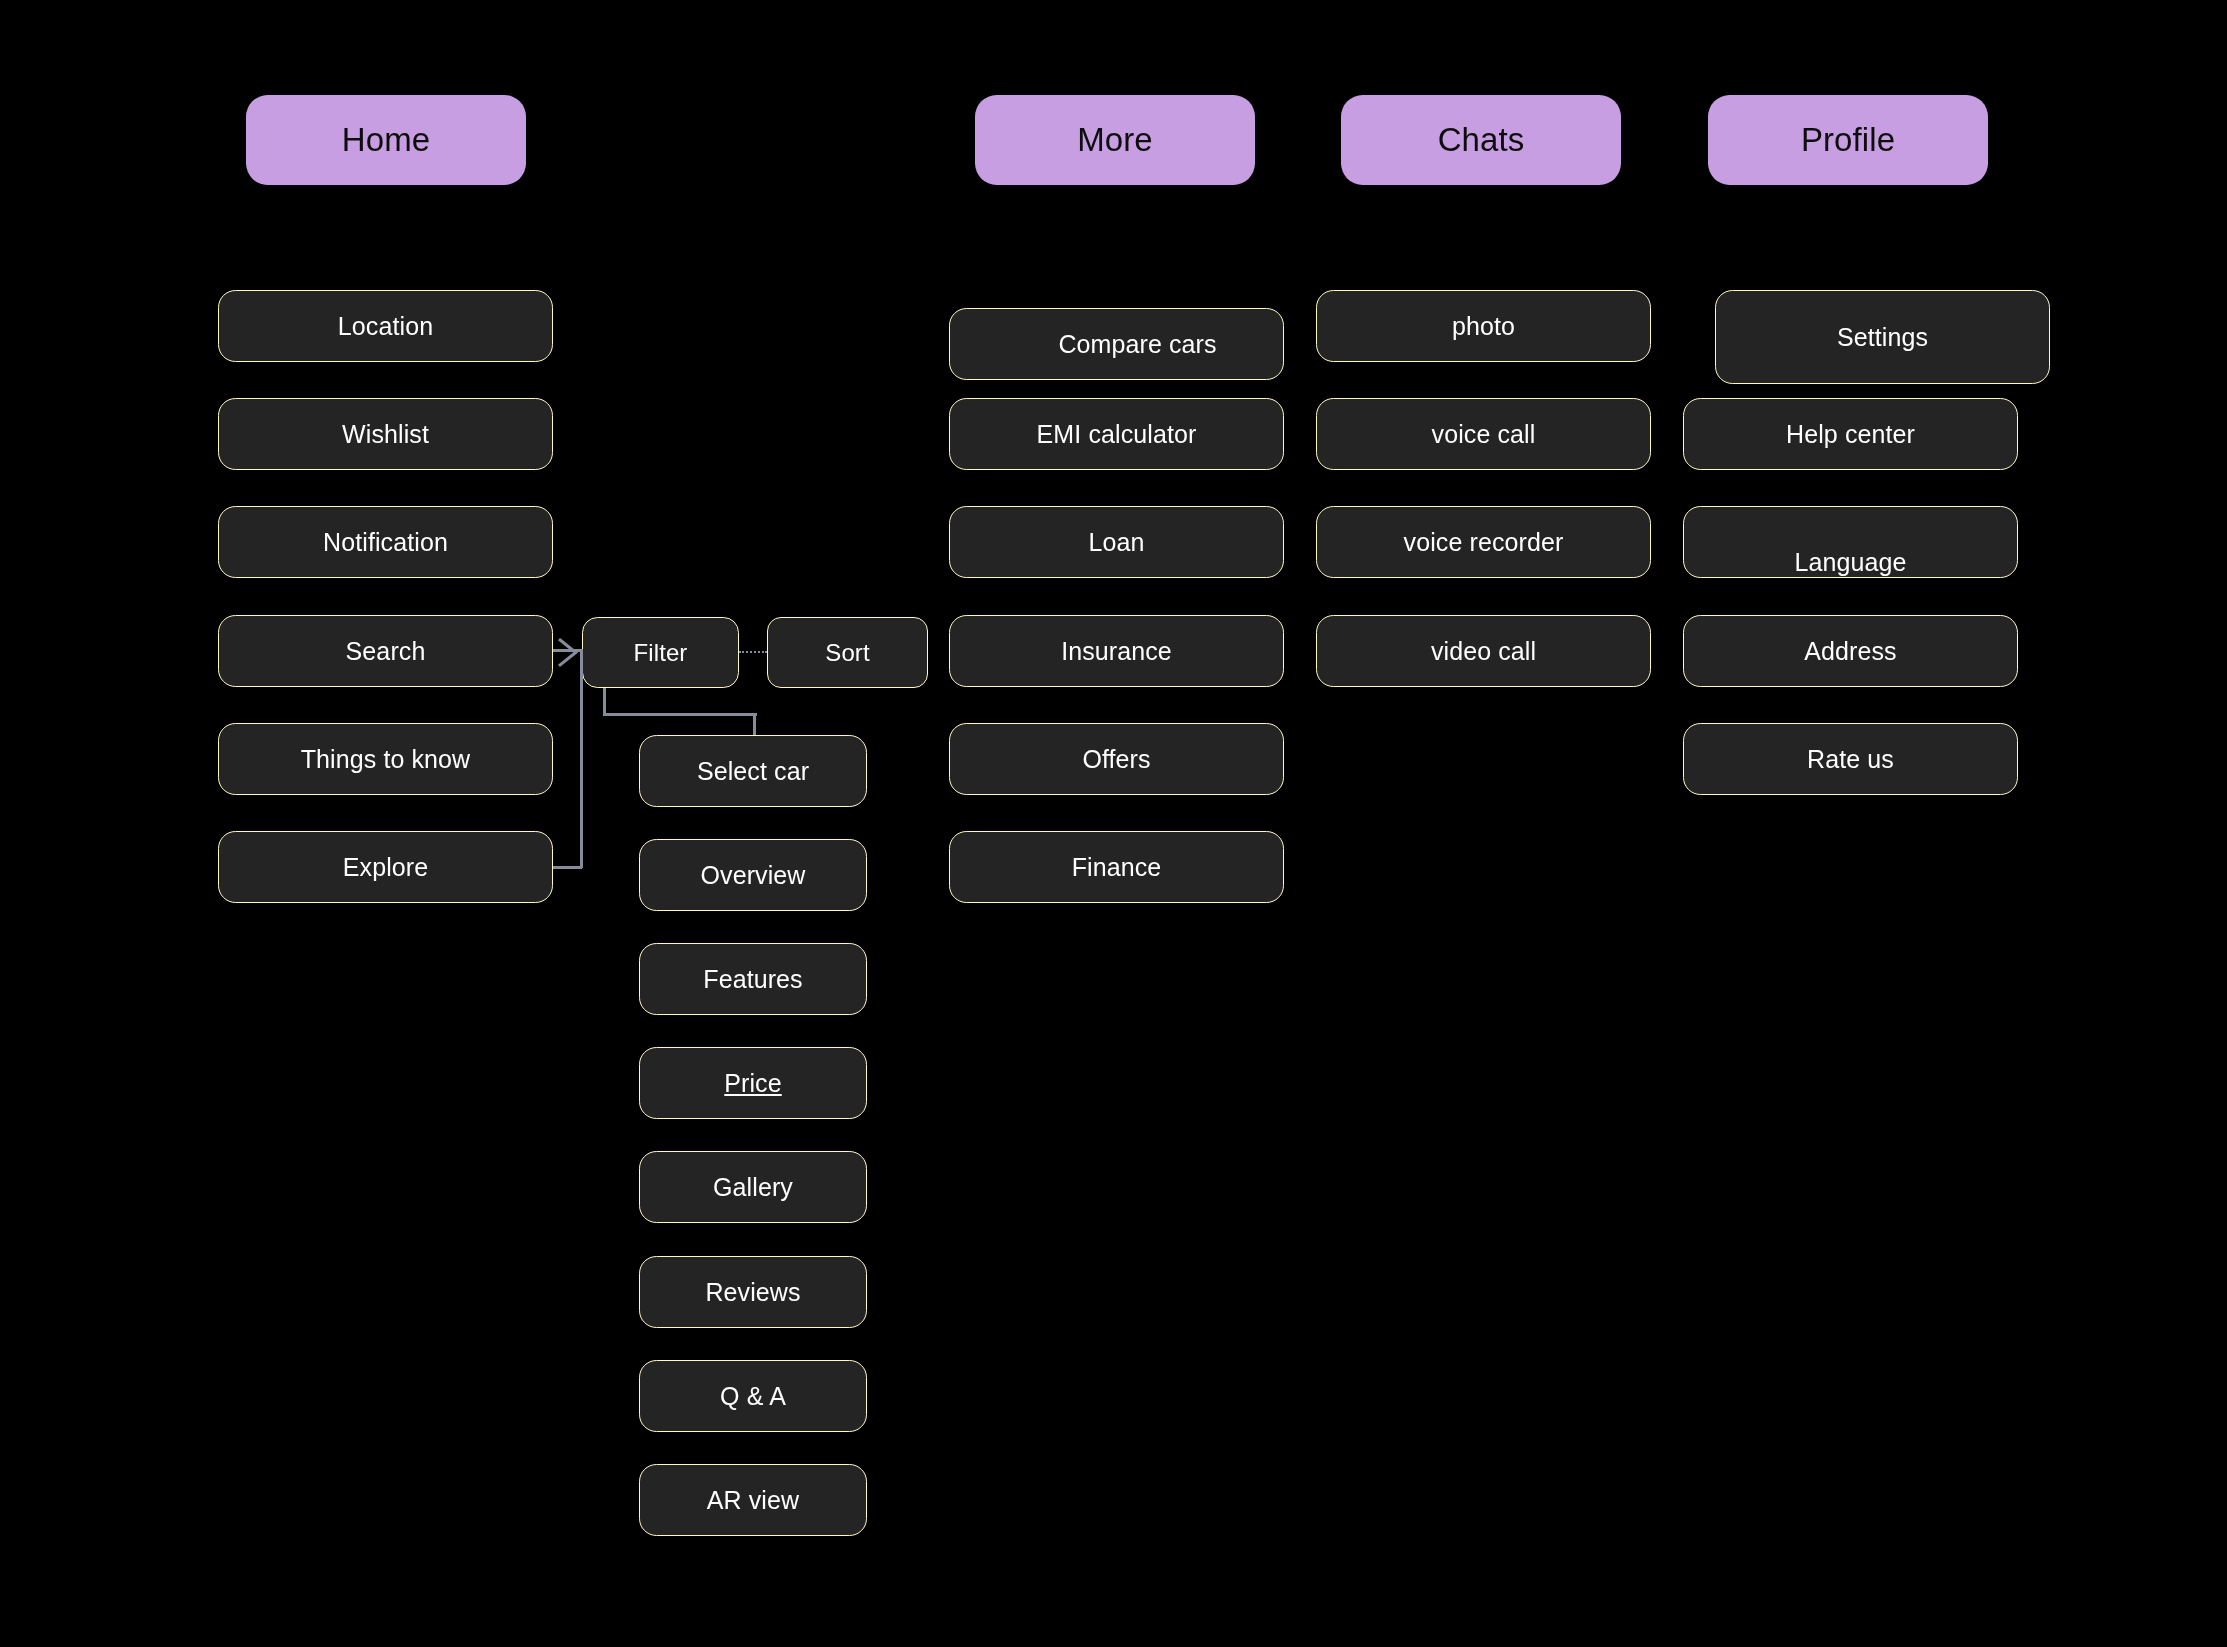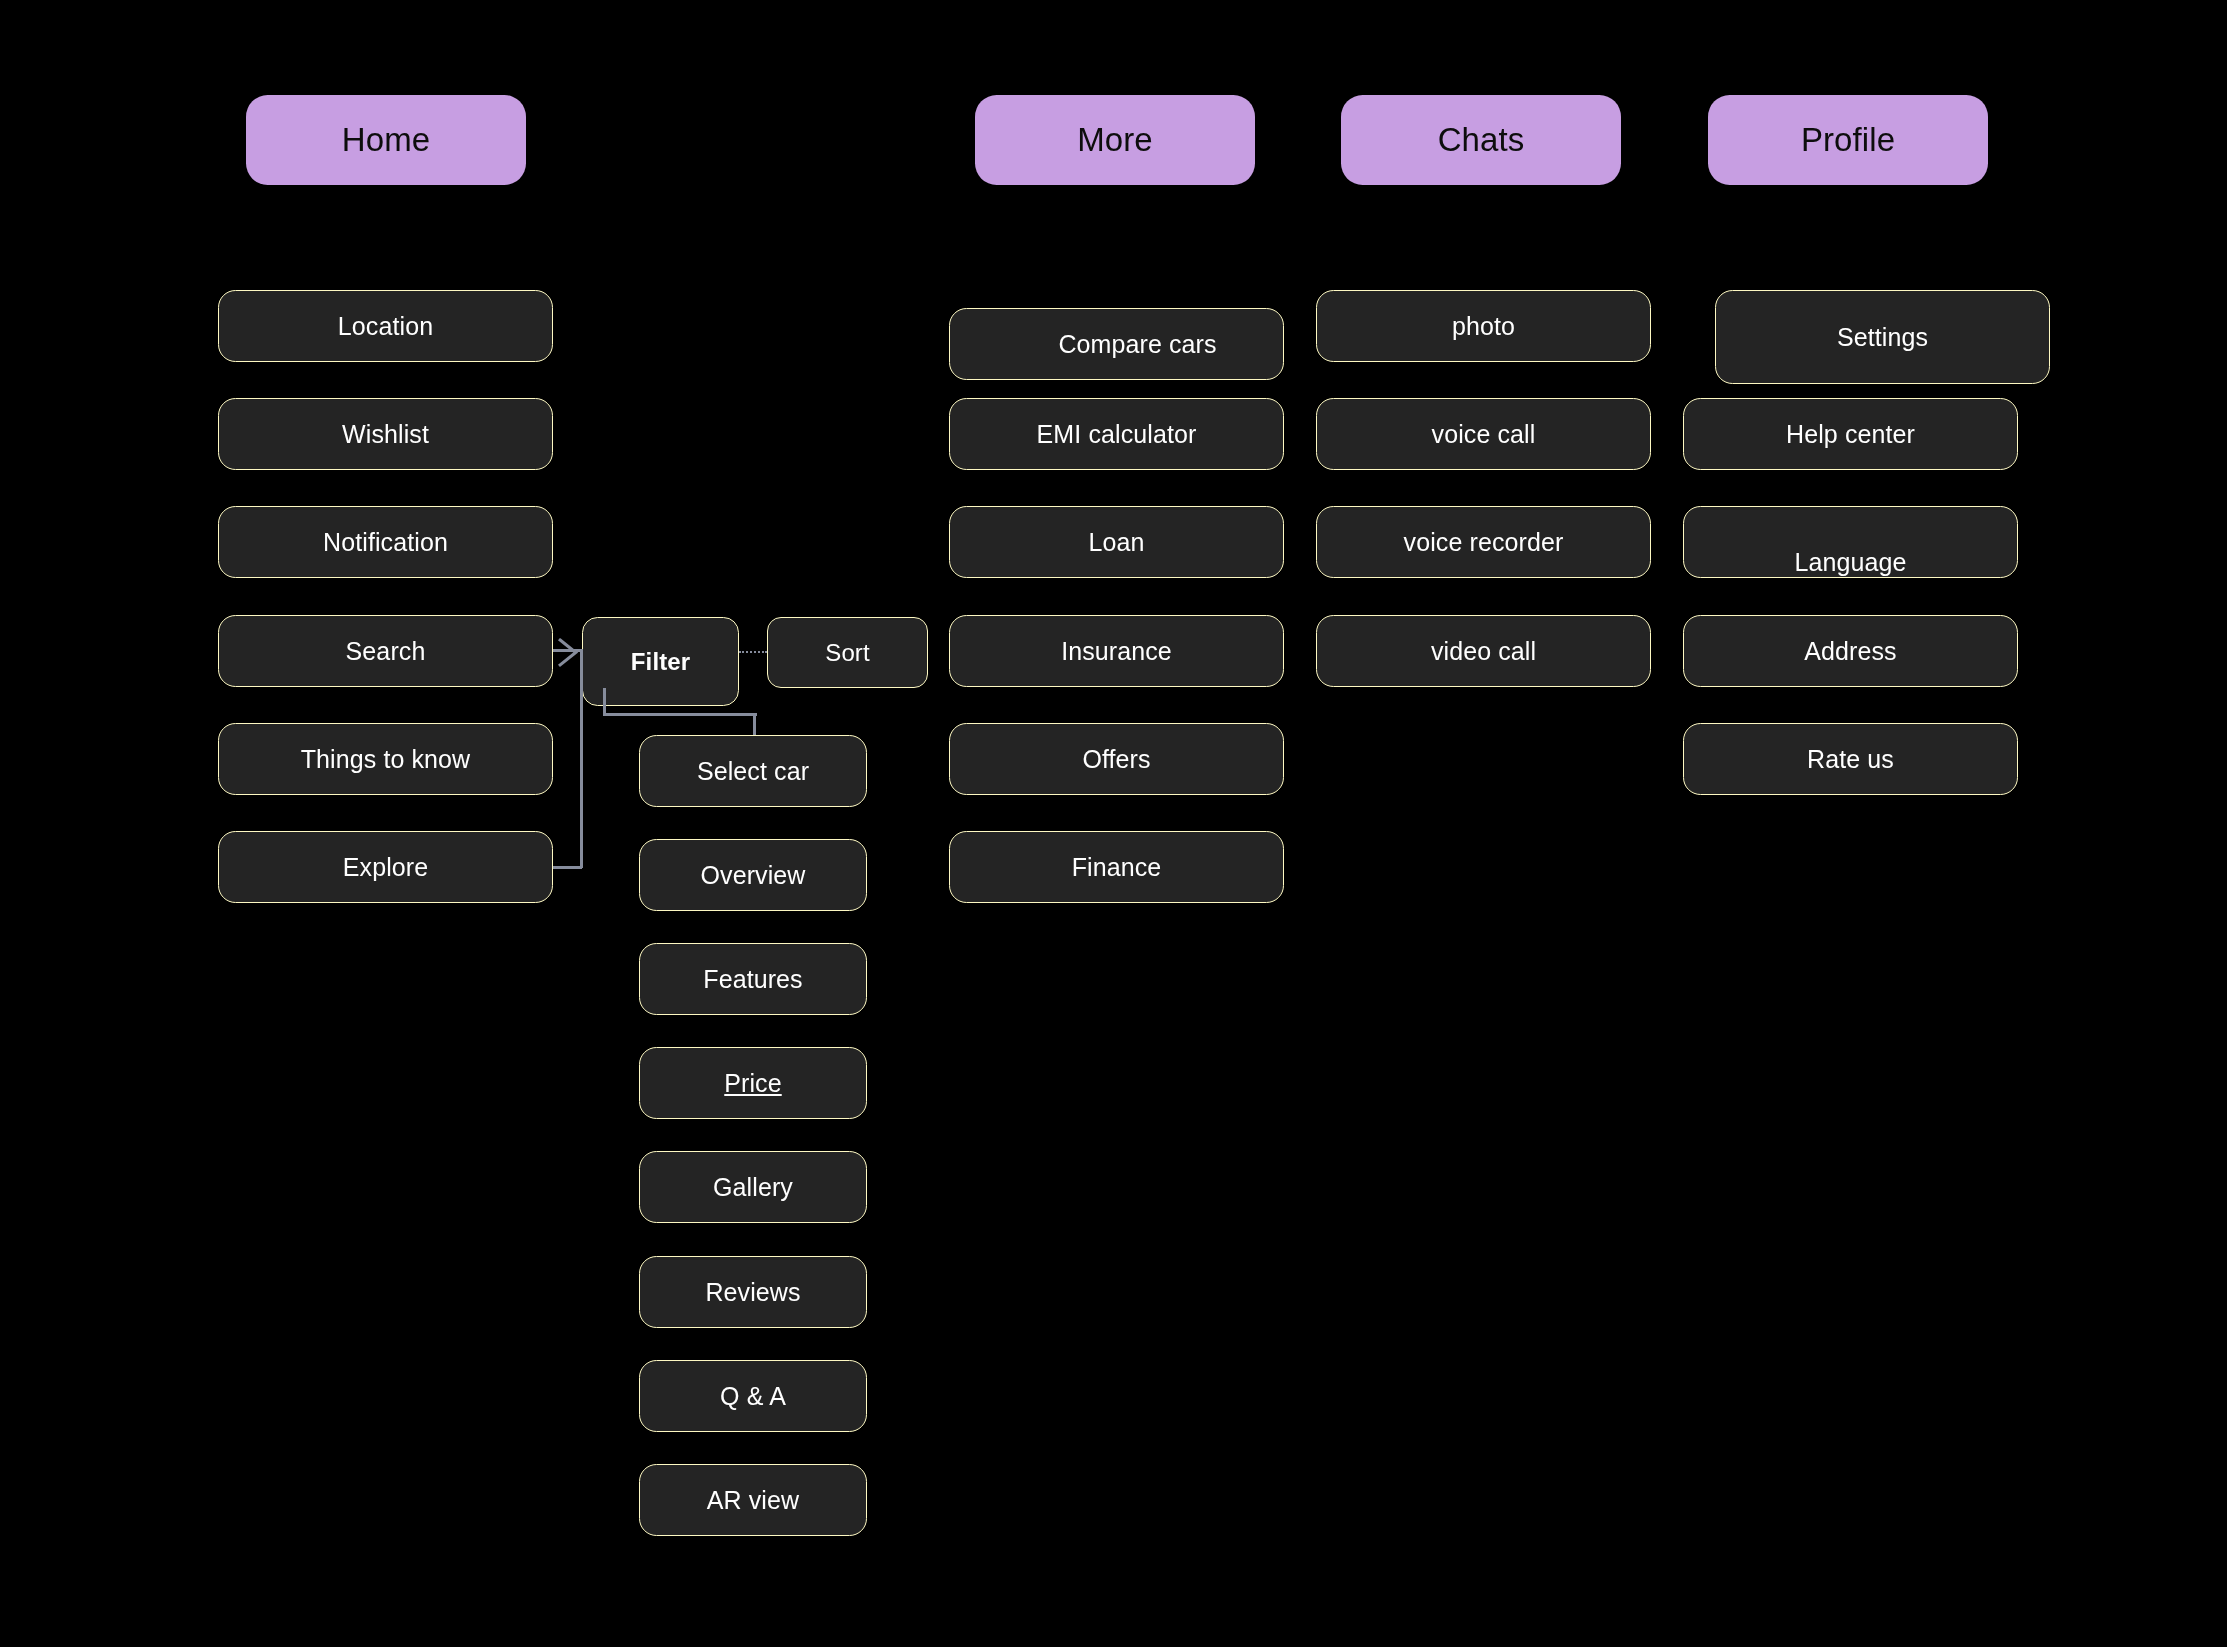--- a/index.html
+++ b/index.html
@@ -129,21 +129,21 @@
     </div>
     <div class="node" style="left: 1683px; top: 506px; width: 335px; height: 72px; align-items: flex-end;">
       <span>Language</span>
     </div>
     <div class="node" style="left: 1683px; top: 615px; width: 335px; height: 72px;">
       <span>Address</span>
     </div>
     <div class="node" style="left: 1683px; top: 723px; width: 335px; height: 72px;">
       <span>Rate us</span>
     </div>
-    <div class="node small" style="left: 582px; top: 617px; width: 157px; height: 89px; font-weight: bold;">
+    <div class="node small" style="left: 582px; top: 617px; width: 157px; height: 71px;">
       <span>Filter</span>
     </div>
     <div class="node small" style="left: 767px; top: 617px; width: 161px; height: 71px; border-radius: 14px;">
       <span>Sort</span>
     </div>
     <div class="node" style="left: 639px; top: 735px; width: 228px; height: 72px;">
       <span>Select car</span>
     </div>
     <div class="node" style="left: 639px; top: 839px; width: 228px; height: 72px; justify-content: center;">
       <span>Overview</span>

